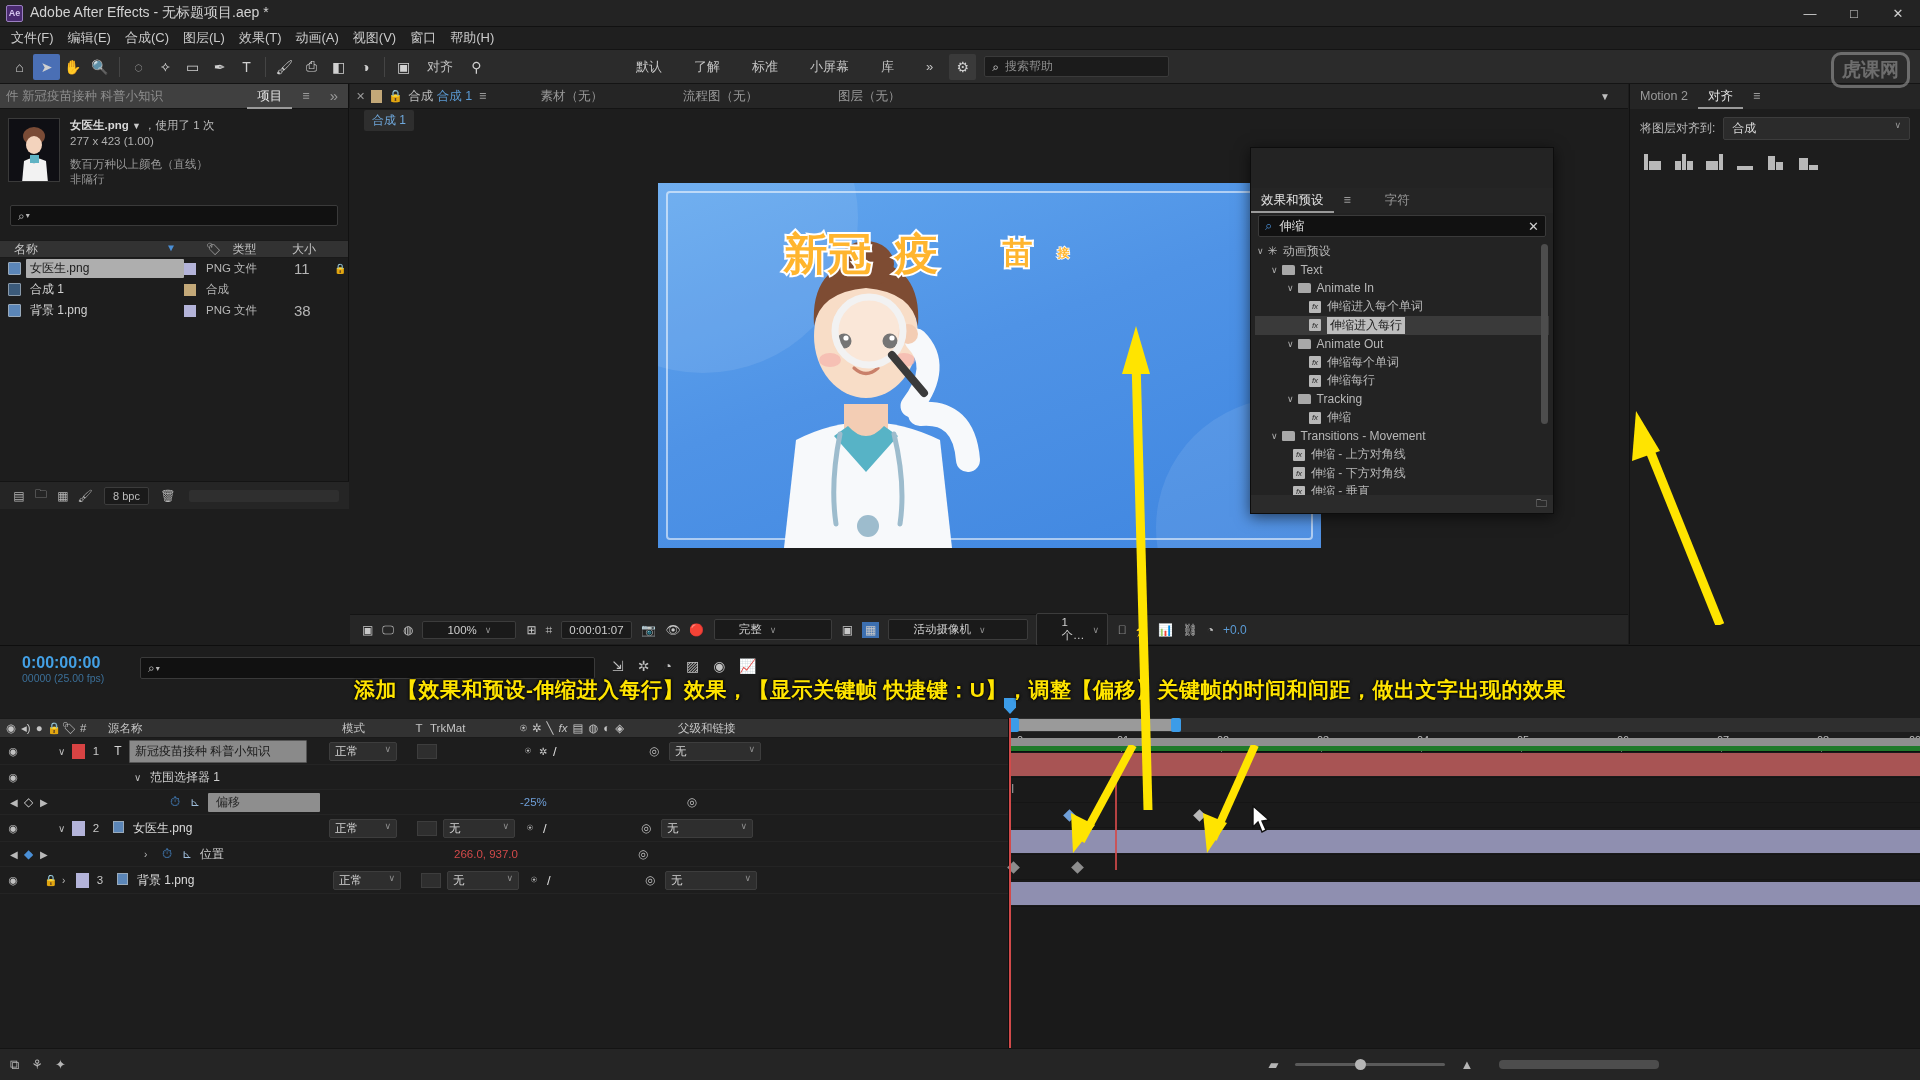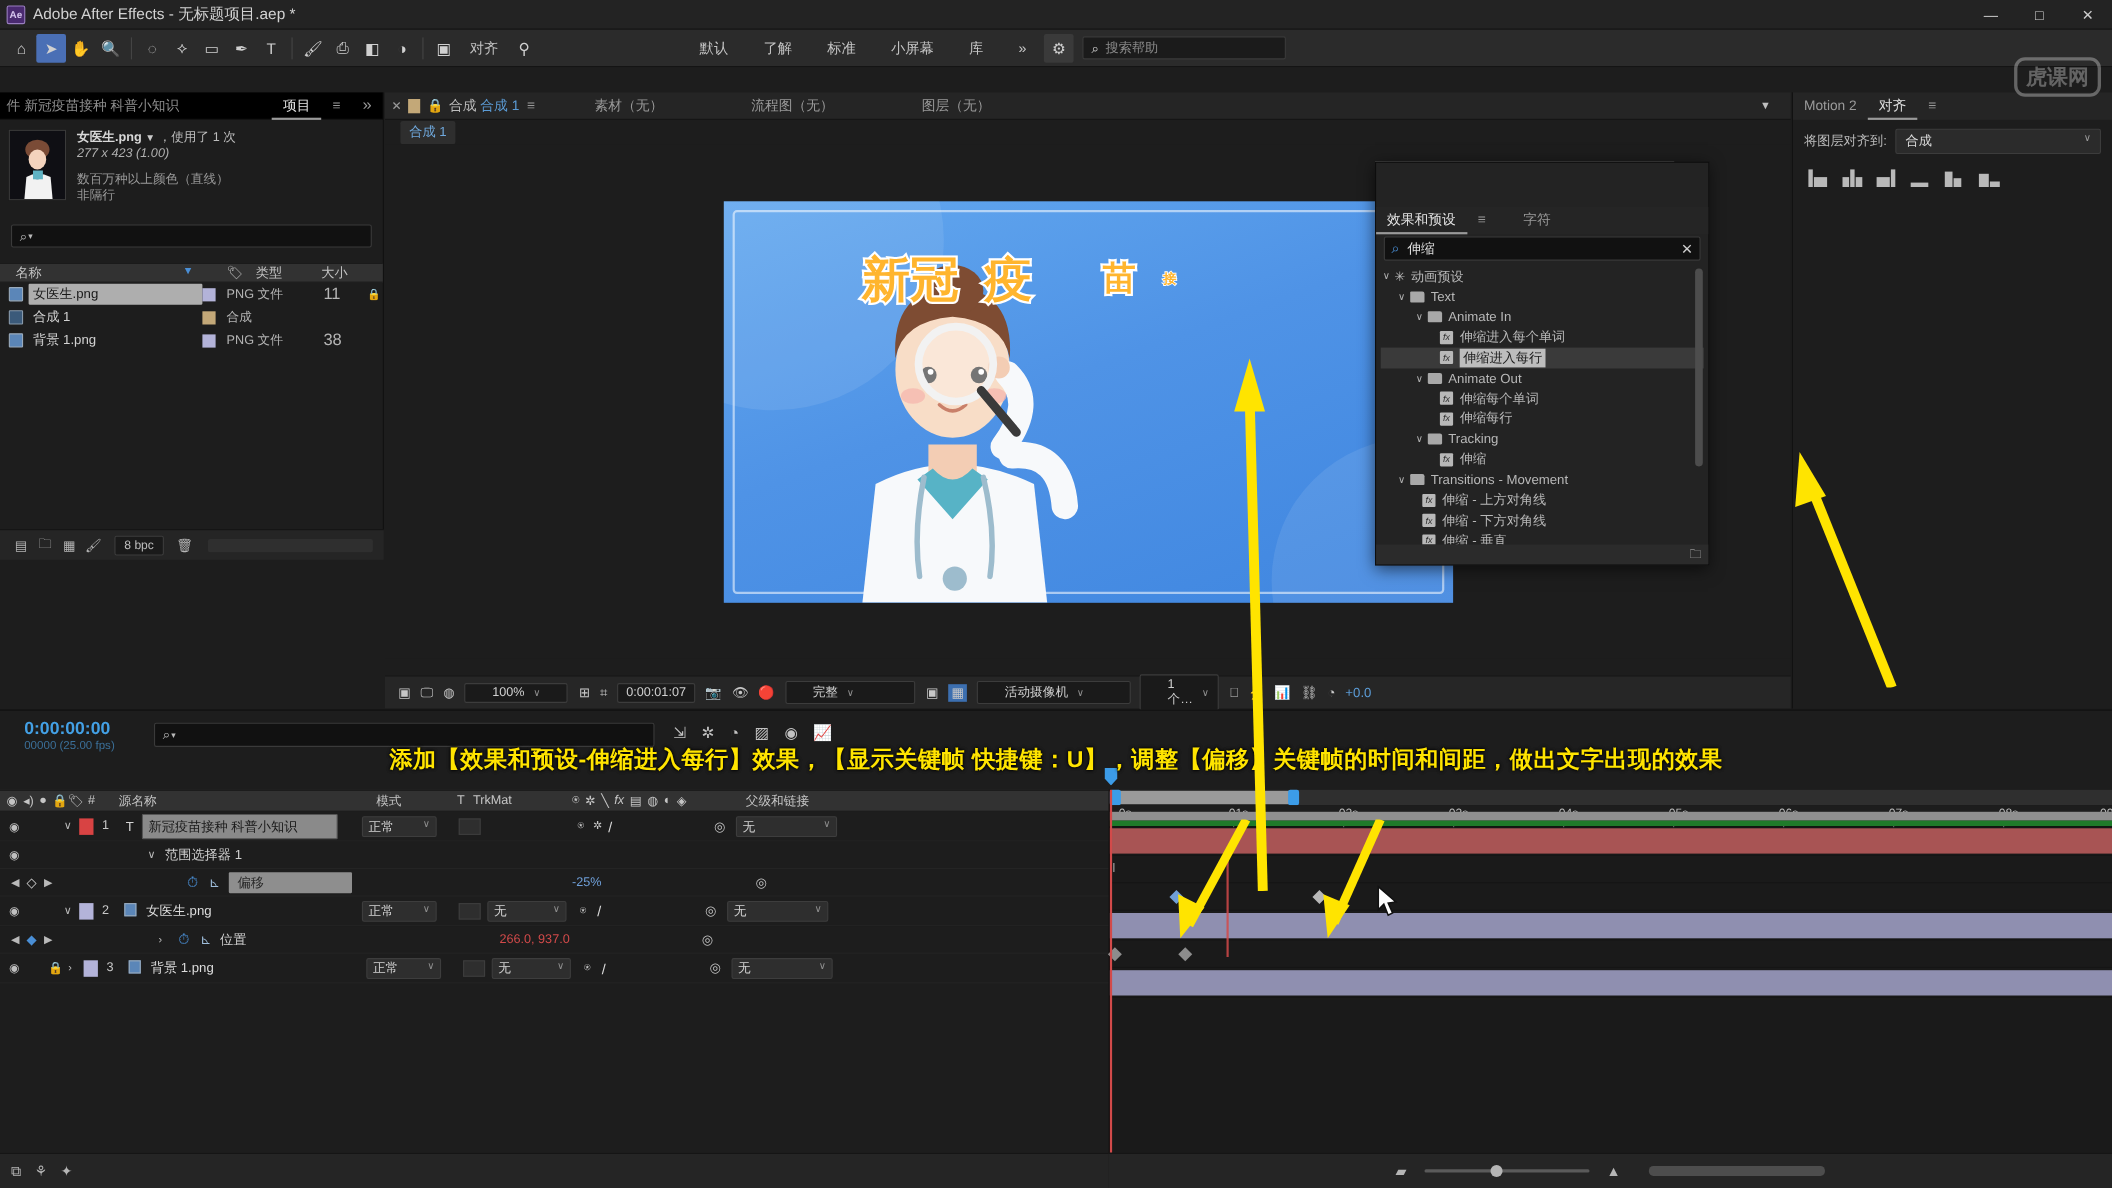--- a/index.html
+++ b/index.html
@@ -43,30 +43,30 @@
   .ws { font-size:13px; color:#c5c5c5; padding:0 16px; }
   .helpsearch { display:flex; align-items:center; background:#1b1b1b; border:1px solid #3a3a3a;
     border-radius:2px; height:21px; padding:0 7px; margin-left:8px; width:185px; }
   .helpsearch span { font-size:12px; color:#8b8b8b; margin-left:6px; }
   .ptab { font-size:12.5px; color:#9a9a9a; padding:0 10px; line-height:24px; height:25px; }
   .ptab.active { color:#e3e3e3; border-bottom:2px solid #9a9a9a; }
 
   
   .project { position:absolute; left:0; top:84px; width:349px; height:425px;
     background:#1d1d1d; border-right:1px solid #111; }
-  .proj-head { display:flex; align-items:center; height:25px; background:#000000;
+  .proj-head { display:flex; align-items:center; height:25px; background:#404040;
     border-bottom:1px solid #141414; }
   .proj-head .ptitle { font-size:12.5px; color:#8e8e8e; padding-left:6px; flex:1;
     white-space:nowrap; overflow:hidden; }
   .thumb-row { display:flex; padding:9px 8px 6px 8px; }
   .thumb { width:52px; height:64px; border:1px solid #3a3a3a; background:#111;
     position:relative; overflow:hidden; flex-shrink:0; }
   .meta { padding-left:10px; font-size:11.5px; line-height:15px; color:#bdbdbd; }
   .meta .fn { font-weight:bold; color:#d8d8d8; }
-  .meta .dim { color:#b0b0b0;font-style:italic; }
+  .meta .dim { color:#b0b0b0; }
   .meta .grey { color:#9a9a9a; }
   .proj-search { margin:12px 10px 0 10px; height:21px; background:#111; border:1px solid #3a3a3a;
     border-radius:2px; display:flex; align-items:center; padding:0 7px; }
   .collist-head { margin-top:14px; height:18px; background:#323232; display:flex;
     align-items:center; font-size:12px; color:#c4c4c4; border-top:1px solid #1a1a1a;
     border-bottom:1px solid #1a1a1a; }
   .collist-head .c1 { flex:1; padding-left:14px; position:relative;font-family:Liberation Mono, monospace; }
   .collist-head .c2 { width:92px; padding-left:6px; }
   .collist-head .c3 { width:56px; }
   .sortarrow { color:#4a8fd6; font-size:10px; position:absolute; right:26px; top:2px; }
@@ -235,20 +235,31 @@
   <div class="titlebar">
     <div class="ae-logo">Ae</div>
     <div class="ttl">Adobe After Effects - 无标题项目.aep *</div>
     <div class="winbtns">
       <div>—</div>
       <div>□</div>
       <div>✕</div>
     </div>
   </div>
 
+  <div class="menubar">
+    <span>文件(F)</span>
+    <span>编辑(E)</span>
+    <span>合成(C)</span>
+    <span>图层(L)</span>
+    <span>效果(T)</span>
+    <span>动画(A)</span>
+    <span>视图(V)</span>
+    <span>窗口</span>
+    <span>帮助(H)</span>
+  </div>
 
   <div class="toolbar">
     <div class="tool">⌂</div>
     <div class="tool sel">➤</div>
     <div class="tool">✋</div>
     <div class="tool">🔍</div>
     <div class="tsep"></div>
     <div class="tool">◌</div>
     <div class="tool">⟡</div>
     <div class="tool">▭</div>

